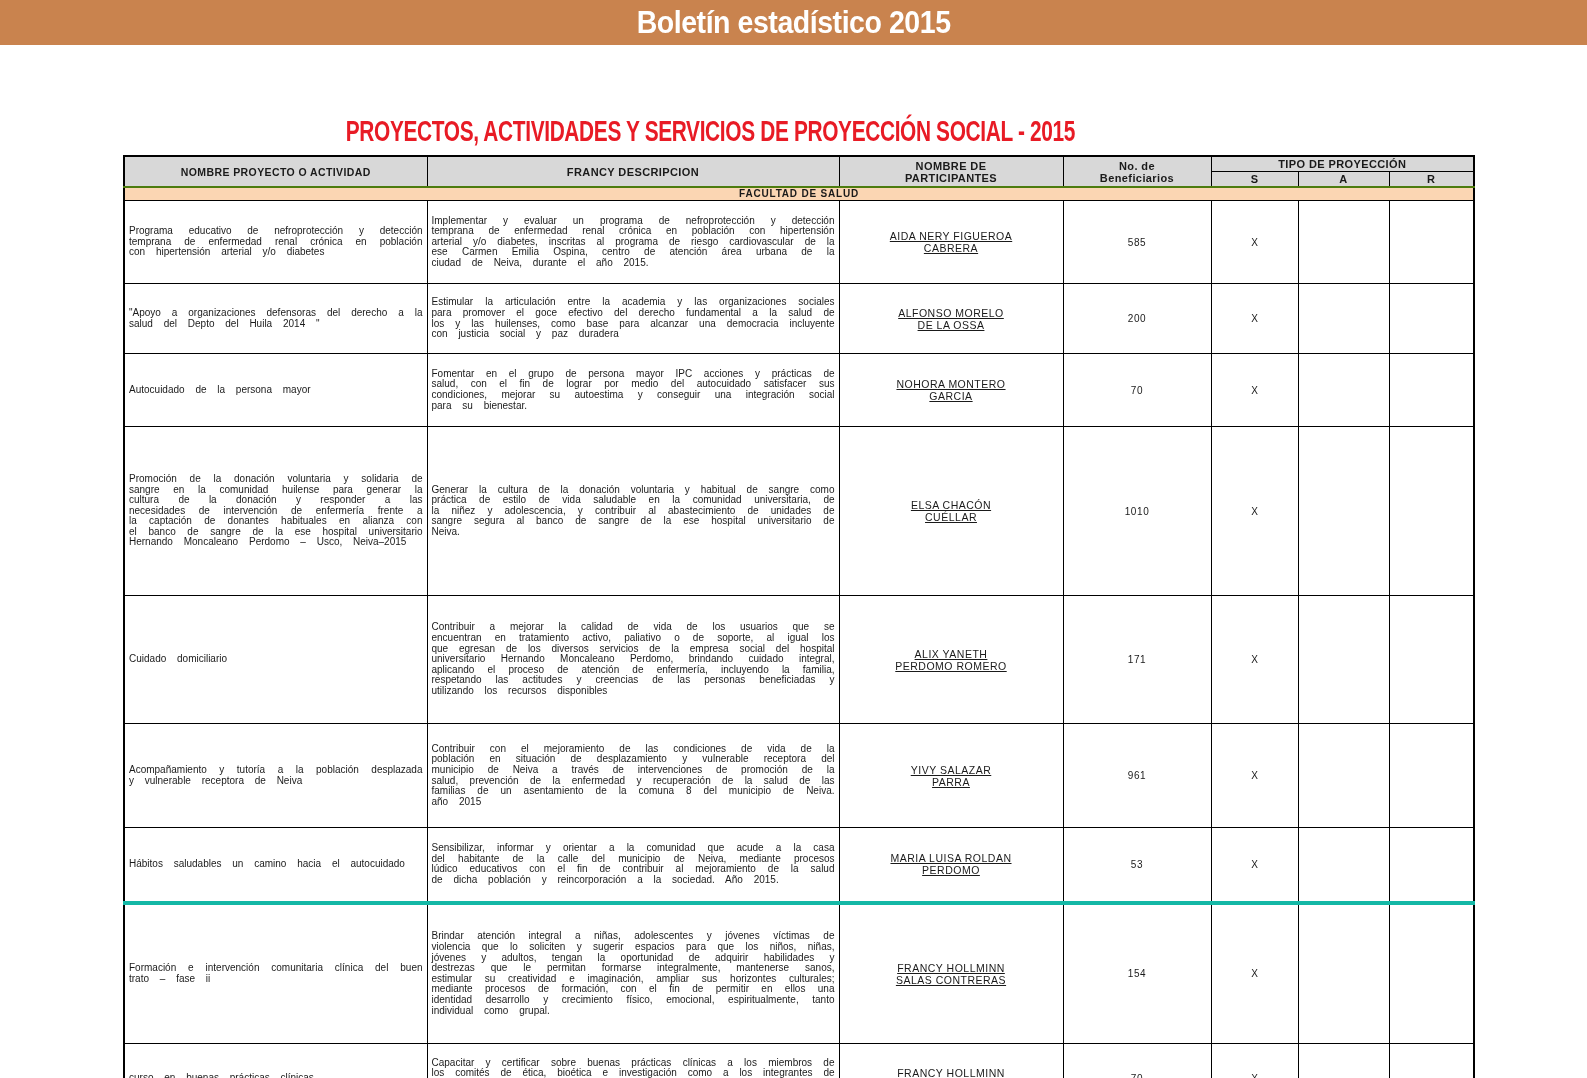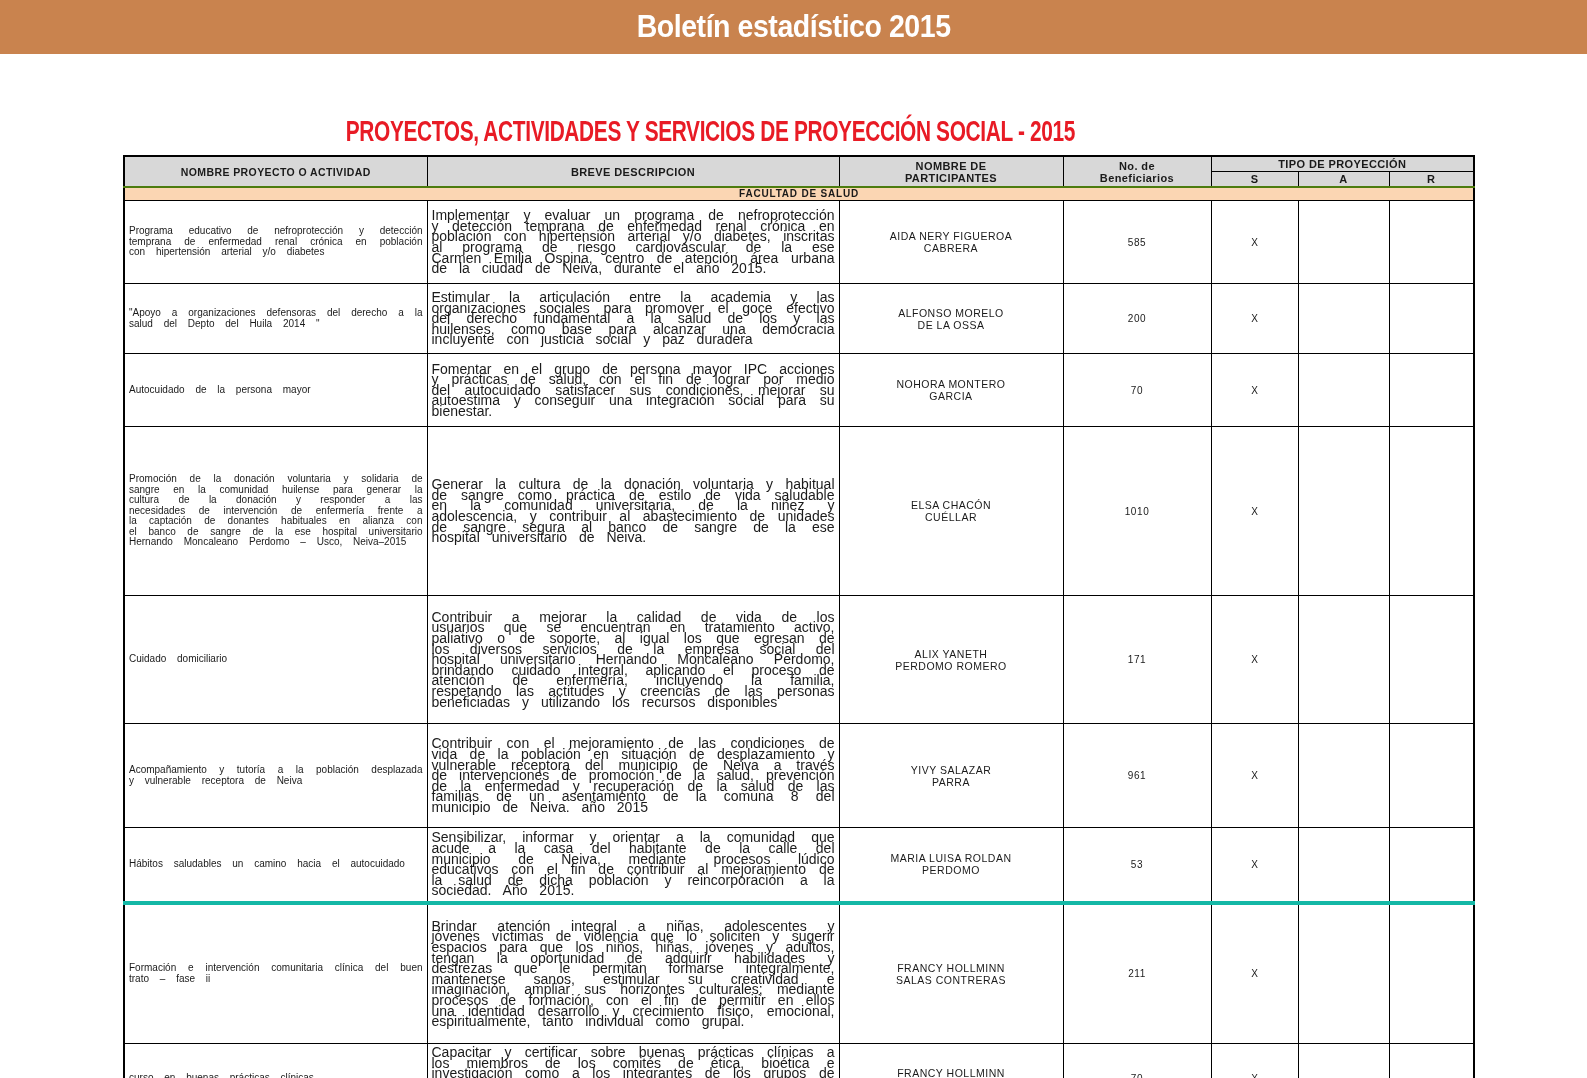--- a/index.html
+++ b/index.html
@@ -1,19 +1,19 @@
 <!DOCTYPE html>
 <html><head>
 <meta charset="utf-8">
 <style>
   * { margin:0; padding:0; box-sizing:border-box; }
   html,body { width:1587px; height:1078px; overflow:hidden; background:#ffffff;
               font-family:"Liberation Sans", sans-serif; }
 
-  .banner { position:absolute; left:0; top:0; width:1587px; height:54px;
+  .banner { position:absolute; left:0; top:0; width:1587px; height:45px;
             background:#C9834E; display:flex; align-items:center; justify-content:center; }
   .banner-title { color:#ffffff; font-weight:bold; font-size:31px; letter-spacing:-0.5px;
                   display:inline-block; transform:scaleX(0.92); white-space:nowrap; }
 
   .page-title-wrap { position:absolute; left:0; top:111px; width:1420px; height:40px;
                      display:flex; align-items:center; justify-content:center; }
   .page-title { color:#E81B25; font-weight:bold; font-size:29px; letter-spacing:-0.5px;
                 display:inline-block; transform:scaleX(0.72); white-space:nowrap; }
 
   table.main { position:absolute; left:123px; top:155px; width:1350px;
@@ -26,24 +26,24 @@
            text-align:center; white-space:pre-line; line-height:12px; padding:1px 2px; }
   th.hdr-small { font-size:10.5px; }
   tr.hdr-sub th { height:14px; }
 
   tr.section-row td { background:#FBD6B3; font-weight:bold; font-size:10px;
            letter-spacing:0.8px; text-align:center; height:13px; line-height:12px;
            border-top:2px solid #4d7c0f; }
 
   td.c-name { font-size:10px; line-height:10.6px; text-align:justify; word-spacing:8px;
               padding:18px 4px; }
-  td.c-desc { font-size:14px; line-height:10.6px; text-align:justify; word-spacing:8px;
+  td.c-desc { font-size:10px; line-height:10.6px; text-align:justify; word-spacing:8px;
               padding:2px 4px; }
   td.c-part { font-size:10.5px; line-height:12px; text-align:center; letter-spacing:0.5px;
-              white-space:pre-line; padding:1px 2px; }
+              white-space:pre-line; padding:1px 2px;text-decoration:underline; }
   td.c-benef { font-size:10px; text-align:center; letter-spacing:0.6px;margin-top:8px; }
   td.c-mark  { font-size:10px; text-align:center; }
   tr.thick-top td { border-top:4px solid #14b8a6; }
 </style>
 </head>
 <body>
 
 <div class="banner">
   <span class="banner-title">Boletín estadístico 2015</span>
 </div>
@@ -58,21 +58,21 @@
       <col style="width:412px">
       <col style="width:224px">
     <col style="width:148px">
       <col style="width:87px">
       <col style="width:91px">
       <col style="width:85px">
   </colgroup>
   <thead>
     <tr style="height:13px">
       <th class="hdr hdr-small" rowspan="2">NOMBRE PROYECTO O ACTIVIDAD</th>
-      <th class="hdr" rowspan="2">BREVE DESCRIPCION</th>
+      <th class="hdr" rowspan="2">FRANCY DESCRIPCION</th>
       <th class="hdr" rowspan="2">NOMBRE DE
 PARTICIPANTES</th>
       <th class="hdr" rowspan="2">No. de
 Beneficiarios</th>
       <th class="hdr" colspan="3">TIPO DE PROYECCIÓN</th>
     </tr>
     <tr class="hdr-sub">
       <th class="hdr">S</th>
       <th class="hdr">A</th>
       <th class="hdr">R</th>
@@ -158,21 +158,21 @@
       <td class="c-mark">X</td>
       <td class="c-mark"></td>
       <td class="c-mark"></td>
     </tr>
 
     <tr class="thick-top" style="height:141px">
       <td class="c-name">Formación e intervención comunitaria clínica del buen trato – fase ii</td>
       <td class="c-desc">Brindar atención integral a niñas, adolescentes y jóvenes víctimas de violencia que lo soliciten y sugerir espacios para que los niños, niñas, jóvenes y adultos, tengan la oportunidad de adquirir habilidades y destrezas que le permitan formarse integralmente, mantenerse sanos, estimular su creatividad e imaginación, ampliar sus horizontes culturales; mediante procesos de formación, con el fin de permitir en ellos una identidad desarrollo y crecimiento físico, emocional, espiritualmente, tanto individual como grupal.</td>
       <td class="c-part">FRANCY HOLLMINN
 SALAS CONTRERAS</td>
-      <td class="c-benef">211</td>
+      <td class="c-benef">154</td>
       <td class="c-mark">X</td>
       <td class="c-mark"></td>
       <td class="c-mark"></td>
     </tr>
 
     <tr style="height:71px">
       <td class="c-name">curso en buenas prácticas clínicas</td>
       <td class="c-desc">Capacitar y certificar sobre buenas prácticas clínicas a los miembros de los comités de ética, bioética e investigación como a los integrantes de los grupos de investigación que realizan investigaciones con seres humanos de la facultad de salud de la Usco como del huhmp.</td>
       <td class="c-part">FRANCY HOLLMINN
 SALAS CONTRERAS</td>

